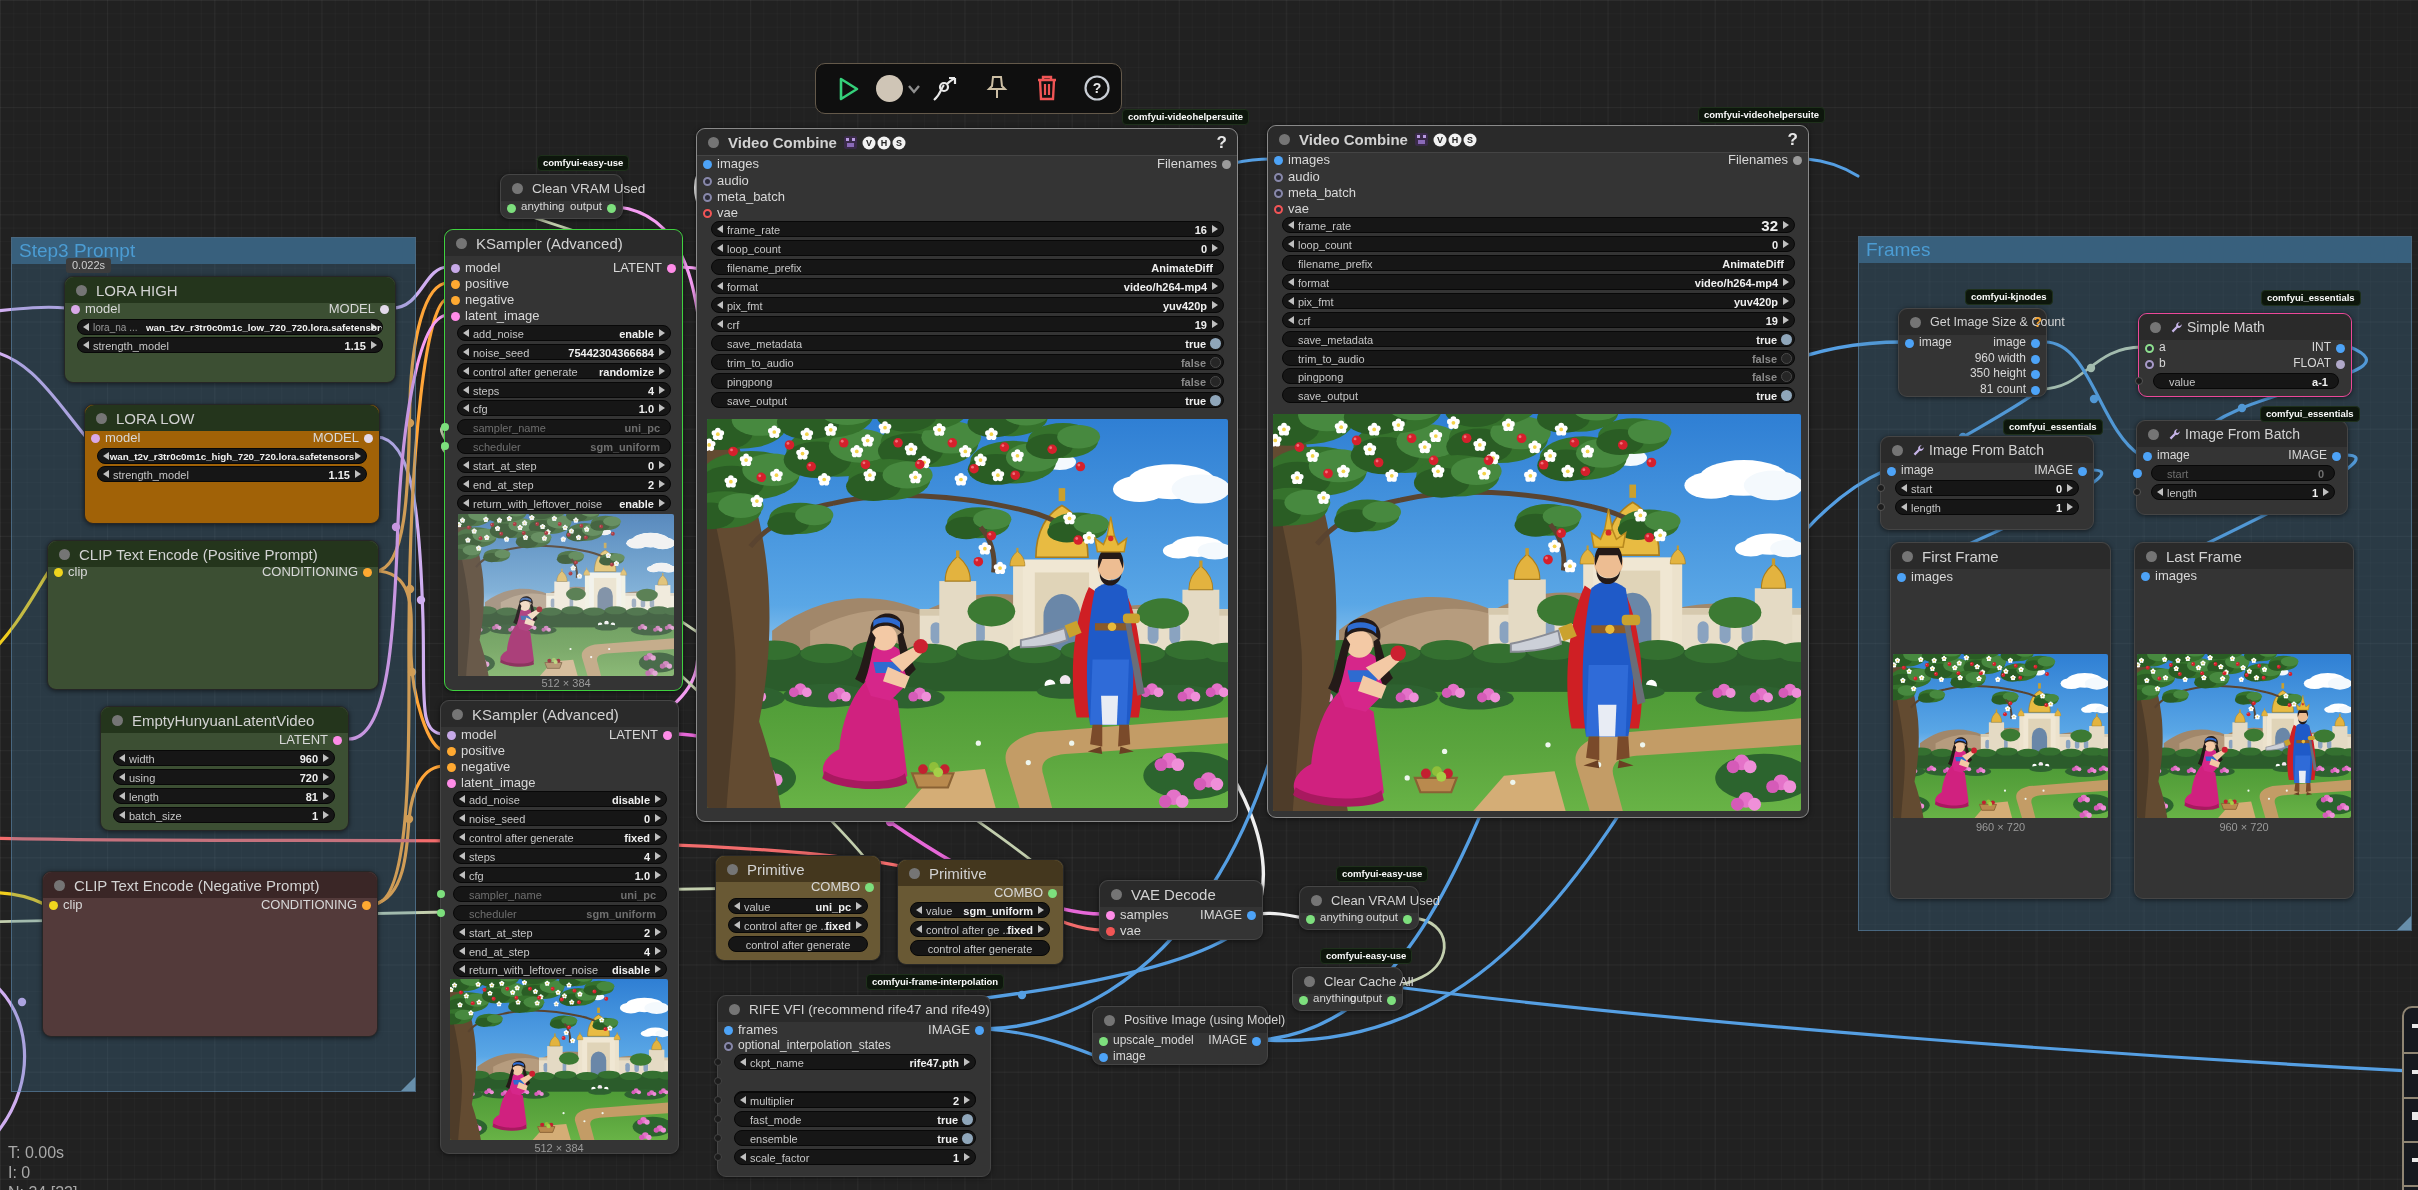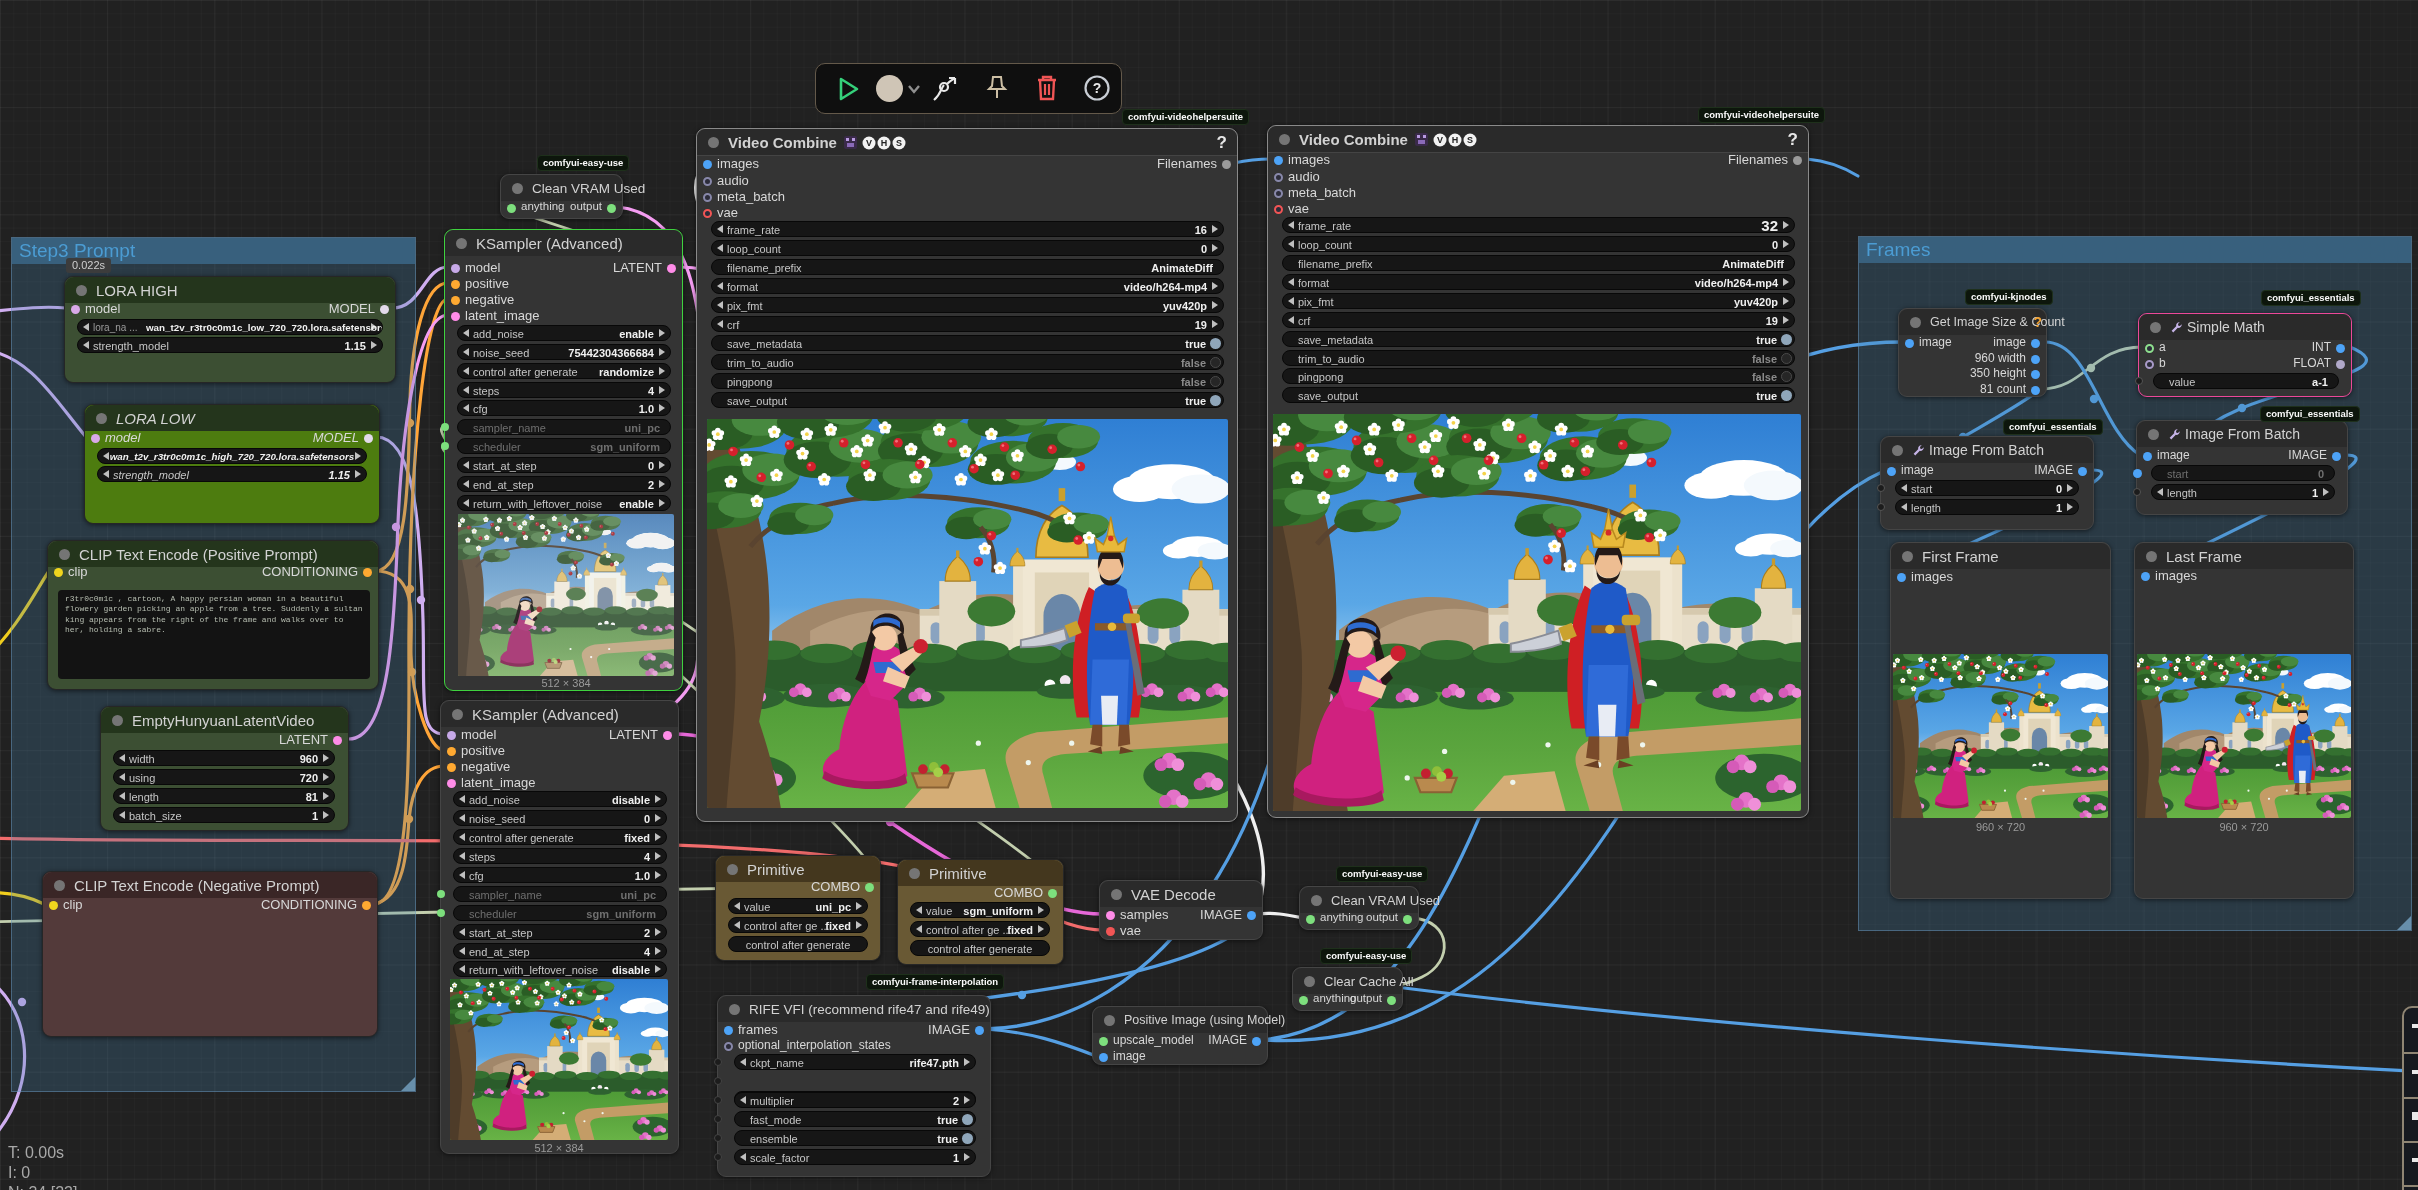--- a/index.html
+++ b/index.html
@@ -377,21 +377,21 @@
       <div style="position:absolute;left:15px;top:2px;line-height:12px;font-size:10px;color:#9a9a9a">lora_na ...</div>
       <div style="position:absolute;left:68px;top:2px;line-height:12px;font-size:9.8px;font-weight:bold;color:#f0f0f0">wan_t2v_r3tr0c0m1c_low_720_720.lora.safetensors</div>
     </div>
     <div class="pill" style="left:12px;top:60px;width:306px">
       <span class="lar"></span>
       <span class="rar"></span>
       <div class="pl" style="color:#c6c6c6">strength_model</div>
       <div class="pv" style="right:16px;color:#f0f0f0;font-size:11px">1.15</div>
     </div>
   </div>
-<div class="node" style="left:84px;top:404px;width:294px;height:118px;background:#4d7c0f;border:1px solid #262626;font-style:italic;">
+<div class="node" style="left:84px;top:404px;width:294px;height:118px;background:#a16207;border:1px solid #262626;">
     <div class="nt" style="padding-left:31px;font-size:15px;background:#24351c;font-weight:normal">LORA LOW</div>
     <div class="td"></div>
     <div class="dot" style="left:6px;top:29px;background:#d9a9e8"></div>
     <div class="sl" style="left:20px;top:25px;font-size:13px;color:#d8d8d8">model</div>
     <div class="dot" style="right:6px;top:29px;background:#e2d9ea"></div>
     <div class="sr" style="right:20px;top:25px;font-size:13px;color:#d8d8d8">MODEL</div>
     <div class="pill" style="left:12px;top:43px;width:270px">
       <span class="lar"></span>
       <span class="rar"></span>
       <div style="position:absolute;left:0;right:0;top:1px;text-align:center;line-height:14px;color:#f0f0f0;font-weight:bold;font-size:9.8px">wan_t2v_r3tr0c0m1c_high_720_720.lora.safetensors</div>
@@ -403,21 +403,20 @@
       <div class="pv" style="right:16px;color:#f0f0f0;font-size:11px">1.15</div>
     </div>
   </div>
 <div class="node" style="left:47px;top:540px;width:330px;height:148px;background:#3c4f33;border:1px solid #262626;">
     <div class="nt" style="padding-left:31px;font-size:15px;background:#24351c;font-weight:normal">CLIP Text Encode (Positive Prompt)</div>
     <div class="td"></div>
     <div class="dot" style="left:6px;top:27px;background:#f0d51e"></div>
     <div class="sl" style="left:20px;top:23px;font-size:13px;color:#d8d8d8">clip</div>
     <div class="dot" style="right:6px;top:27px;background:#ffa931"></div>
     <div class="sr" style="right:20px;top:23px;font-size:13px;color:#d8d8d8">CONDITIONING</div>
-    <div class="ta" style="left:10px;top:49px;width:312px;height:89px;font-size:8px">r3tr0c0m1c , cartoon, A happy persian woman in a beautiful flowery garden picking an apple from a tree. Suddenly a sultan king appears from the right of the frame and walks over to her, holding a sabre.</div>
   </div>
 <div class="node" style="left:100px;top:706px;width:247px;height:123px;background:#3c4f33;border:1px solid #262626;">
     <div class="nt" style="padding-left:31px;font-size:15px;background:#24351c;font-weight:normal">EmptyHunyuanLatentVideo</div>
     <div class="td"></div>
     <div class="dot" style="right:6px;top:29px;background:#ff8ce8"></div>
     <div class="sr" style="right:20px;top:25px;font-size:13px;color:#d8d8d8">LATENT</div>
     <div class="pill" style="left:12px;top:43px;width:222px">
       <span class="lar"></span>
       <span class="rar"></span>
       <div class="pl" style="color:#c6c6c6">width</div>

